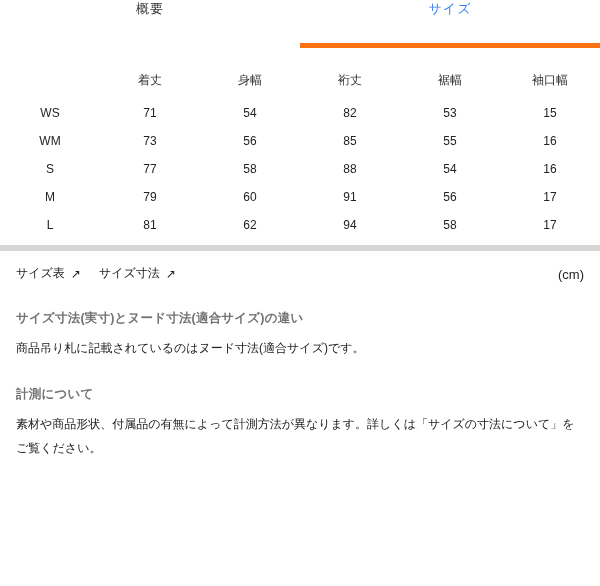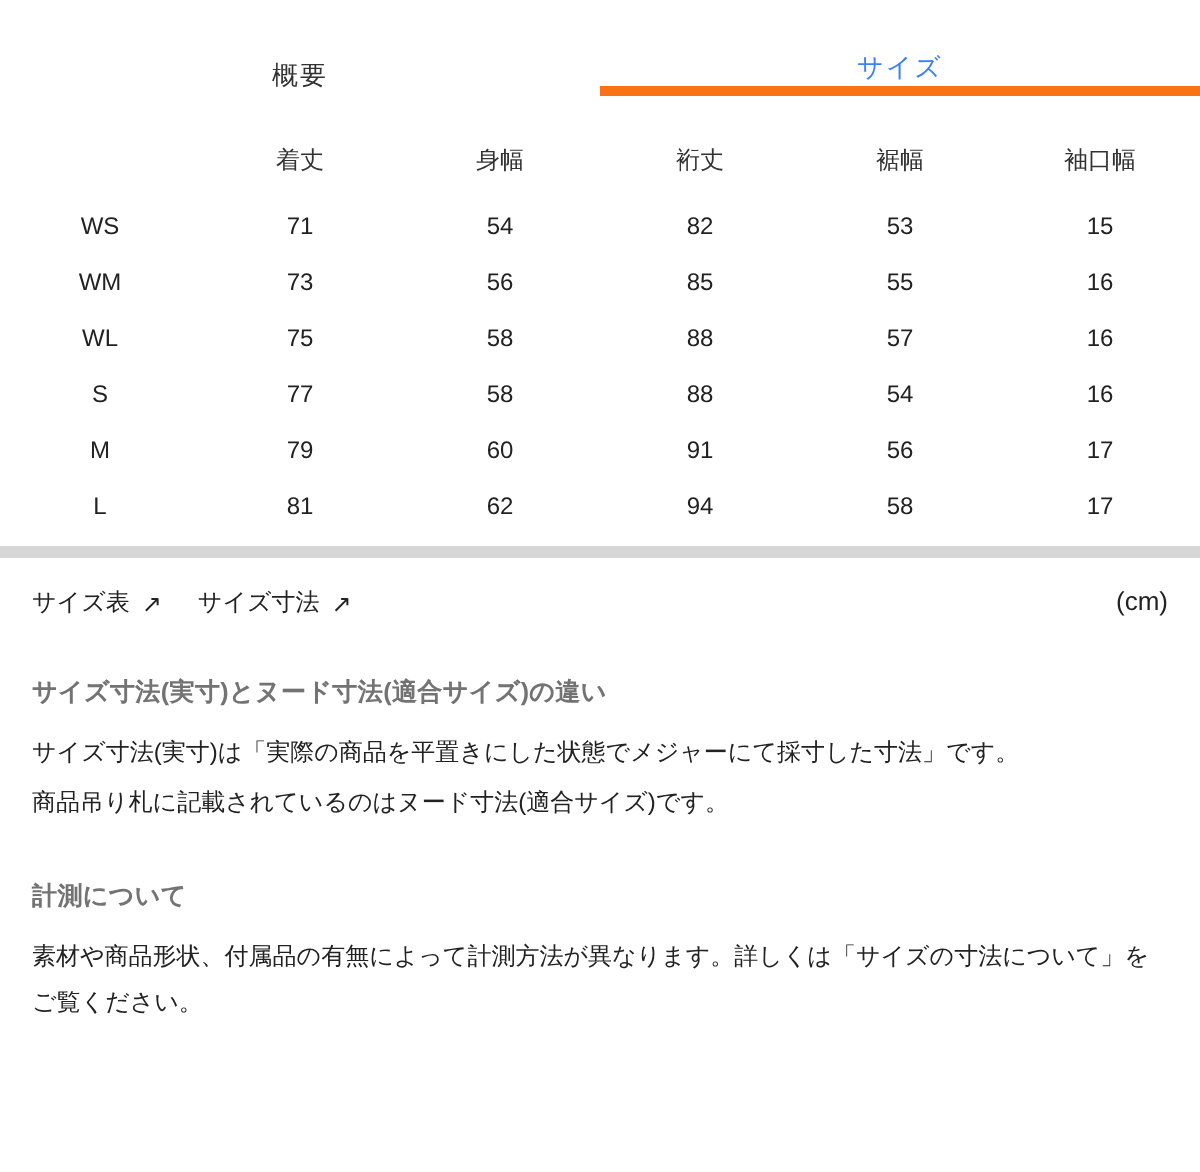--- a/index.html
+++ b/index.html
@@ -25,21 +25,21 @@
   
   .tabs {
     display: flex;
     width: 100%;
     border-bottom: 1px solid #cfcfcf;
     height: 48px;
   }
   .tab {
     flex: 1 1 50%;
     display: flex;
-    align-items: flex-end;
+    align-items: flex-start;
     justify-content: center;
     font-size: 13px;
     color: #333333;
     letter-spacing: 1px;
     height: 48px;
     border-bottom: 1px solid transparent;
     background: #ffffff;
   }
   .tab.active {
     border-bottom: 5px solid #f97316;
@@ -79,21 +79,21 @@
   .table-sep {
     height: 6px;
     background: #d6d6d6;
     margin-top: 6px;
     width: 100%;
   }
 
   
   .links-row {
     display: flex;
-    align-items: flex-start;
+    align-items: flex-end;
     padding: 14px 16px 10px 16px;
     font-size: 12px;
     color: #222222;
   }
   .link-item {
     display: inline-flex;
     align-items: center;
     margin-right: 18px;
     color: #222222;
     text-decoration: none;
@@ -165,28 +165,20 @@
           <td>82</td>
           <td>53</td>
           <td>15</td>
         </tr>
         <tr>
           <td class="rowlabel">WM</td>
           <td>73</td>
           <td>56</td>
           <td>85</td>
           <td>55</td>
-          <td>16</td>
-        </tr>
-        <tr>
-          <td class="rowlabel">WL</td>
-          <td>75</td>
-          <td>58</td>
-          <td>88</td>
-          <td>57</td>
           <td>16</td>
         </tr>
         <tr>
           <td class="rowlabel">S</td>
           <td>77</td>
           <td>58</td>
           <td>88</td>
           <td>54</td>
           <td>16</td>
         </tr>
@@ -218,21 +210,20 @@
     </a>
     <a class="link-item" href="#">
       <span>サイズ寸法</span>
       <span class="arrow-ne">↗</span>
     </a>
     <span class="unit">(cm)</span>
   </div>
 
   <div class="content">
     <div class="section-title">サイズ寸法(実寸)とヌード寸法(適合サイズ)の違い</div>
-    <p class="para">サイズ寸法(実寸)は「実際の商品を平置きにした状態でメジャーにて採寸した寸法」です。</p>
     <p class="para">商品吊り札に記載されているのはヌード寸法(適合サイズ)です。</p>
 
     <div class="block-gap"></div>
 
     <div class="section-title">計測について</div>
     <p class="para">素材や商品形状、付属品の有無によって計測方法が異なります。詳しくは「サイズの寸法について」をご覧ください。</p>
 
   </div>
 
 </div>

